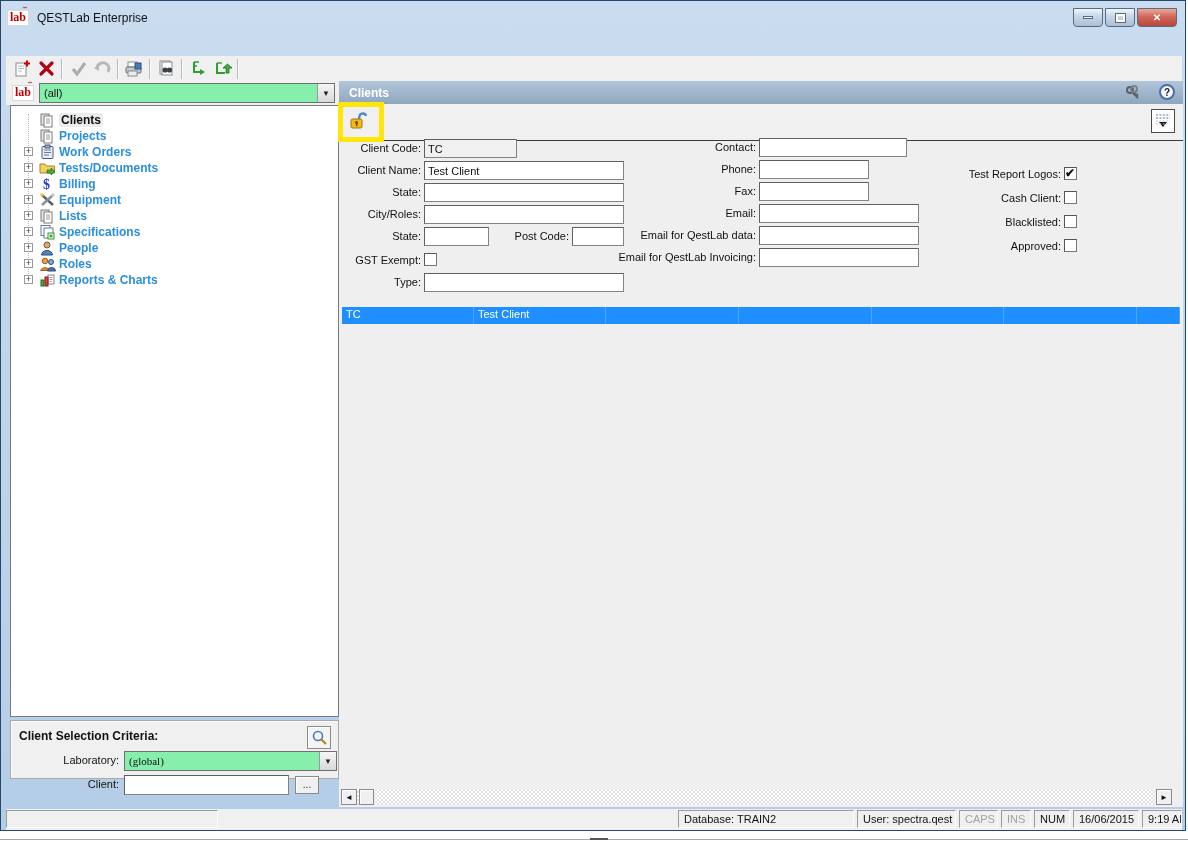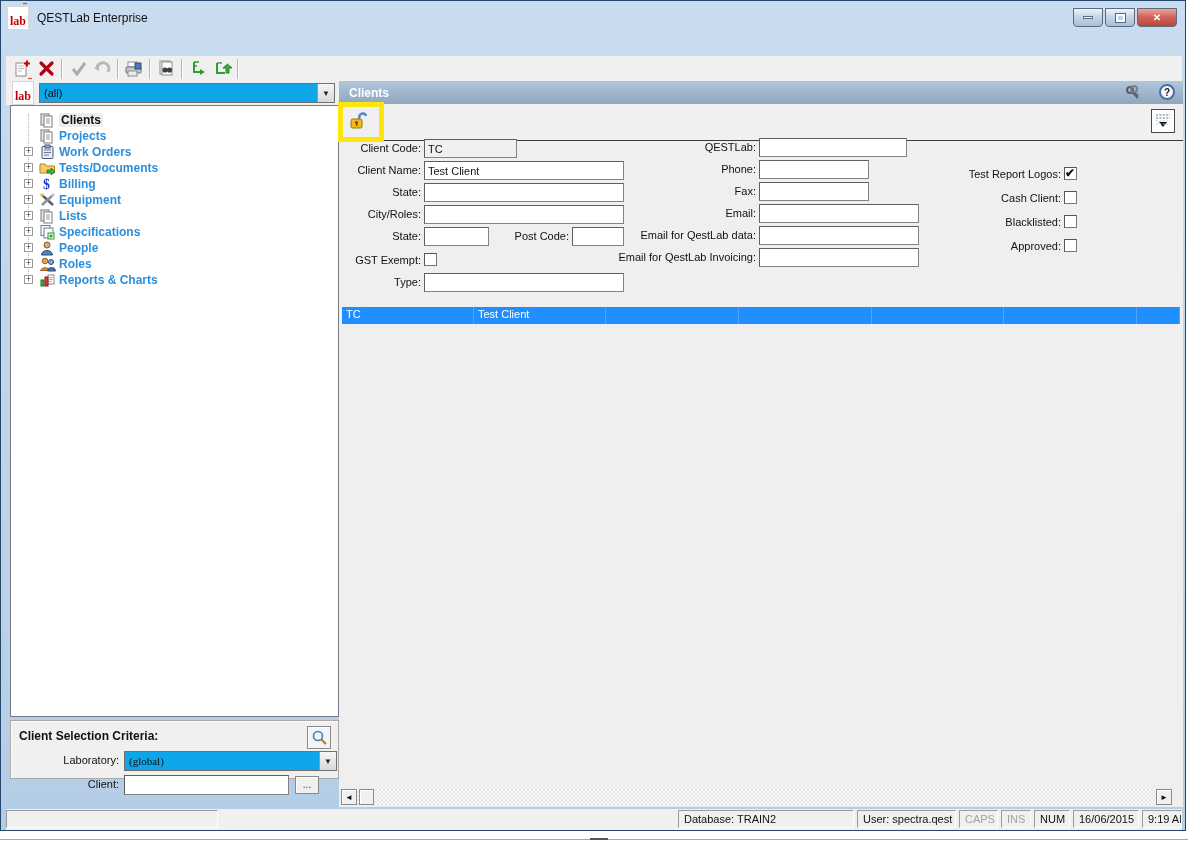--- a/index.html
+++ b/index.html
@@ -4,21 +4,21 @@
 <style>
   * { box-sizing: border-box; margin: 0; padding: 0; }
   body { background:#fff; font-family:"Liberation Sans", sans-serif; }
   #screen { position:relative; width:1188px; height:841px; background:#fff; overflow:hidden; }
 
   
   #window { position:absolute; left:0; top:0; width:1186px; height:831px;
     background:linear-gradient(#c9dcf0,#b4cde6); border:1px solid #26466b; }
   #titlebar { position:absolute; left:6px; top:4px; right:6px; height:25px; display:flex; align-items:center; }
   .applogo { position:relative; color:#c00000; font-weight:bold; font-size:12px; font-family:"Liberation Serif",serif;
-    background:#fff; border:1px solid #d8d8d8; padding:8px 2px 1px 2px; line-height:13px; }
+    background:#fff; border:1px solid #d8d8d8; padding:0 2px 1px 2px; line-height:13px; }
   .applogo::after { content:"¨"; position:absolute; right:1px; top:-6px; color:#c00000; font-size:12px; }
   #title-text { margin-left:8px; font-size:12px; color:#111; }
   #winbtns { position:absolute; right:2px; top:3px; display:flex; gap:2px; }
   .wbtn { width:30px; height:19px; border:1px solid #5a6b80; border-radius:0 0 4px 4px; 
     background:linear-gradient(#eef4fa,#c6d6e8 45%,#aabfd6); display:flex; align-items:center; justify-content:center;
     font-size:10px; color:#2c3e50; }
   .wbtn.close { width:40px; background:linear-gradient(#eba79a,#d0685a 45%,#b8473a); color:#fff; font-weight:bold; }
   .glyph-min { width:10px; height:3px; background:#fff; border:1px solid #5a6b80; }
   .glyph-max { width:9px; height:8px; border:2px solid #fff; outline:1px solid #5a6b80; background:transparent; }
 
@@ -27,21 +27,21 @@
     display:flex; align-items:center; padding-left:6px; font-size:12px; }
   .menu-item { padding:3px 9px; color:#111; }
   #toolbar { position:absolute; left:5px; top:55px; width:1176px; height:25px; background:#f0f0f0;
     display:flex; align-items:center; padding-left:4px; }
   .tbtn { width:24px; height:22px; display:flex; align-items:center; justify-content:center; }
   .tsep { width:2px; height:20px; margin:0 3px; border-left:1px solid #b9b9b9; border-right:1px solid #fbfbfb; }
 
   
   #filter-row { position:absolute; left:5px; top:80px; width:333px; height:24px; background:#f0f0f0;
     display:flex; align-items:center; padding-left:6px; gap:5px; }
-  .combo { position:relative; height:20px; background:#0ea5e9; border:1px solid #707070; display:flex; align-items:center; }
+  .combo { position:relative; height:20px; background:#86efac; border:1px solid #707070; display:flex; align-items:center; }
   .combo .val { flex:1; font-size:11px; padding-left:4px; color:#111; }
   .combo .drop { width:17px; height:18px; background:linear-gradient(#f6f6f6,#d8d8d8); border-left:1px solid #9a9a9a;
     display:flex; align-items:center; justify-content:center; font-size:8px; color:#222; }
   #scope-combo { width:296px; }
 
   #tree { position:absolute; left:9px; top:104px; width:329px; height:612px; background:#fff; border:1px solid #767b83;
     padding-top:6px; }
   .tree-rows { position:relative; }
   .tree-rail { position:absolute; left:17px; top:2px; height:160px; border-left:1px dotted #b8b8b8; }
   .trow { position:relative; height:16px; display:flex; align-items:center; }
@@ -372,21 +372,21 @@
       <input class="tinput" style="left: 85px; top: 124px; width: 200px;" value="">
       <span class="flabel" style="left:0;width:82px;top:149px;">State:</span>
       <input class="tinput" style="left: 85px; top: 146px; width: 65px;" value="">
       <span class="flabel" style="left:160px;width:70px;top:149px;">Post Code:</span>
       <input class="tinput" style="left: 233px; top: 146px; width: 52px;" value="">
       <span class="flabel" style="left:0;width:82px;top:173px;">GST Exempt:</span>
       <span class="checkbox" style="left:85px;top:172px;"></span>
       <span class="flabel" style="left:0;width:82px;top:195px;">Type:</span>
       <input class="tinput" style="left: 85px; top: 192px; width: 200px;" value="">
 
-      <span class="flabel" style="left:250px;width:167px;top:60px;">QESTLab:</span>
+      <span class="flabel" style="left:250px;width:167px;top:60px;">Contact:</span>
       <input class="tinput" style="left: 420px; top: 57px; width: 148px;" value="">
       <span class="flabel" style="left:250px;width:167px;top:82px;">Phone:</span>
       <input class="tinput" style="left: 420px; top: 79px; width: 110px;" value="">
       <span class="flabel" style="left:250px;width:167px;top:104px;">Fax:</span>
       <input class="tinput" style="left: 420px; top: 101px; width: 110px;" value="">
       <span class="flabel" style="left:250px;width:167px;top:126px;">Email:</span>
       <input class="tinput" style="left: 420px; top: 123px; width: 160px;" value="">
       <span class="flabel" style="left:250px;width:167px;top:148px;">Email for QestLab data:</span>
       <input class="tinput" style="left: 420px; top: 145px; width: 160px;" value="">
       <span class="flabel" style="left:250px;width:167px;top:170px;">Email for QestLab Invoicing:</span>

